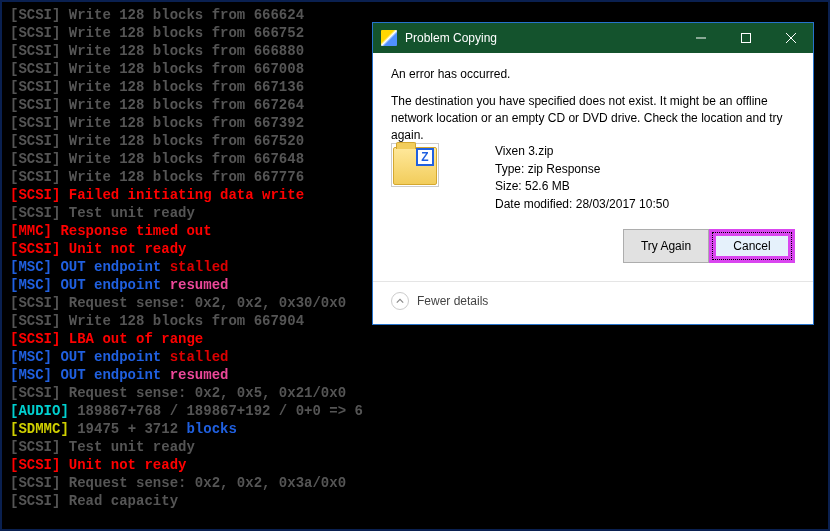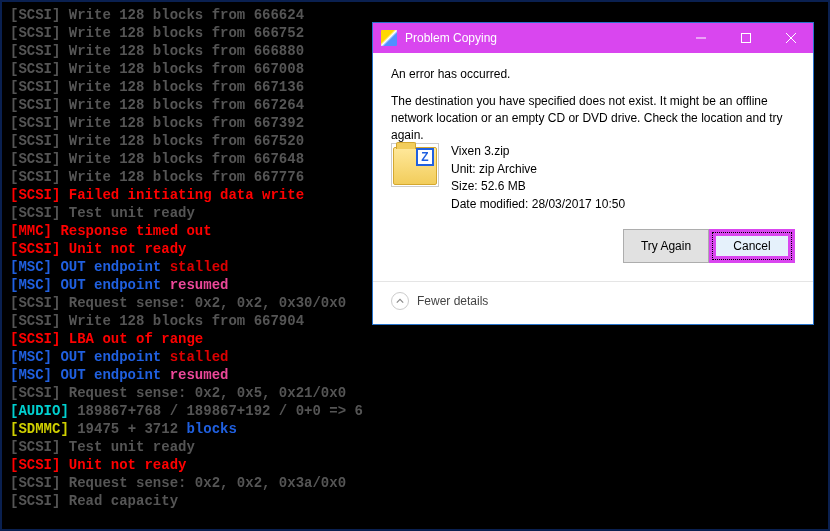--- a/index.html
+++ b/index.html
@@ -33,21 +33,21 @@
       left: 370px;
       top: 20px;
       width: 442px;
       background: #fff;
       font-family: 'Segoe UI', Tahoma, sans-serif;
       font-weight: normal;
       box-shadow: 0 4px 20px rgba(0,0,0,0.3);
       border: 1px solid #2673cc;
     }
     .titlebar {
-      background: #d946ef;
+      background: #14532d;
       color: #fff;
       height: 30px;
       display: flex;
       align-items: center;
       font-size: 12px;
     }
     .titlebar-icon {
       width: 16px; height: 16px;
       margin: 0 8px;
       background: linear-gradient(135deg, #ffd700 40%, #fff 50%, #5090ff 60%);
@@ -100,21 +100,21 @@
       top: 4px; right: 4px;
       width: 18px; height: 18px;
       border: 2px solid #2060e0;
       background: #fff;
       color: #2060e0;
       font-weight: bold;
       font-size: 12px;
       font-family: Arial, sans-serif;
       display: flex; align-items: center; justify-content: center;
     }
-    .file-meta div { line-height: 1.45; }
+    .file-meta div { line-height: 1.45; margin-left: 44px; }
     .btn-row {
       display: flex; justify-content: flex-end; 
       padding: 6px 0 8px 0;
     }
     .btn {
       min-width: 86px;
       padding: 3px 14px;
       font-size: 12px;
       background: #e1e1e1;
       border: 1px solid #adadad;
@@ -168,21 +168,21 @@
     <div class="err-heading">An error has occurred.</div>
     <div class="err-msg">The destination you have specified does not exist. It might be an offline network location or an empty CD or DVD drive. Check the location and try again.</div>
 
     <div class="file-row">
       <div class="file-icon">
         <div class="folder"></div>
         <div class="zip-badge">Z</div>
       </div>
       <div class="file-meta">
         <div>Vixen 3.zip</div>
-        <div>Unit: zip Archive</div>
+        <div>Type: zip Response</div>
         <div>Size: 52.6 MB</div>
         <div>Date modified: 28/03/2017 10:50</div>
       </div>
     </div>
 
     <div class="btn-row">
       <button class="btn">Try Again</button>
       <button class="btn focus">Cancel</button>
     </div>
   </div>

